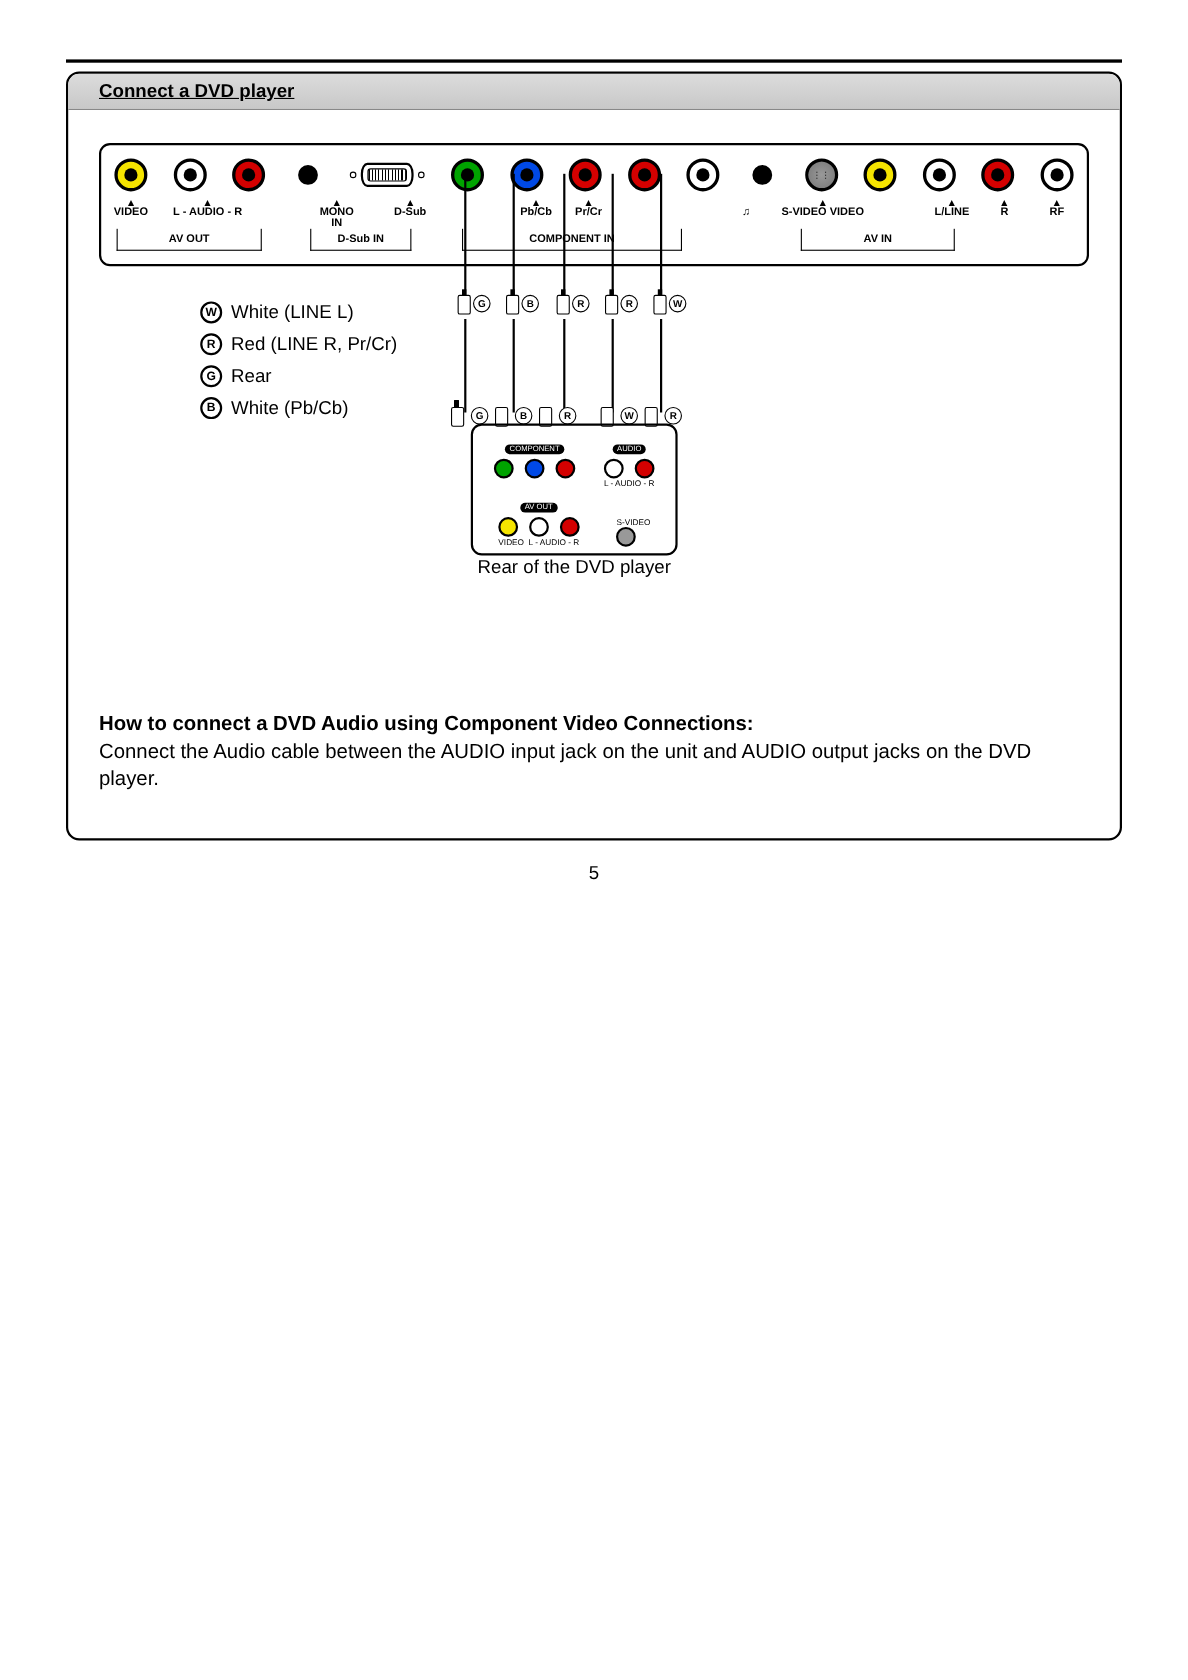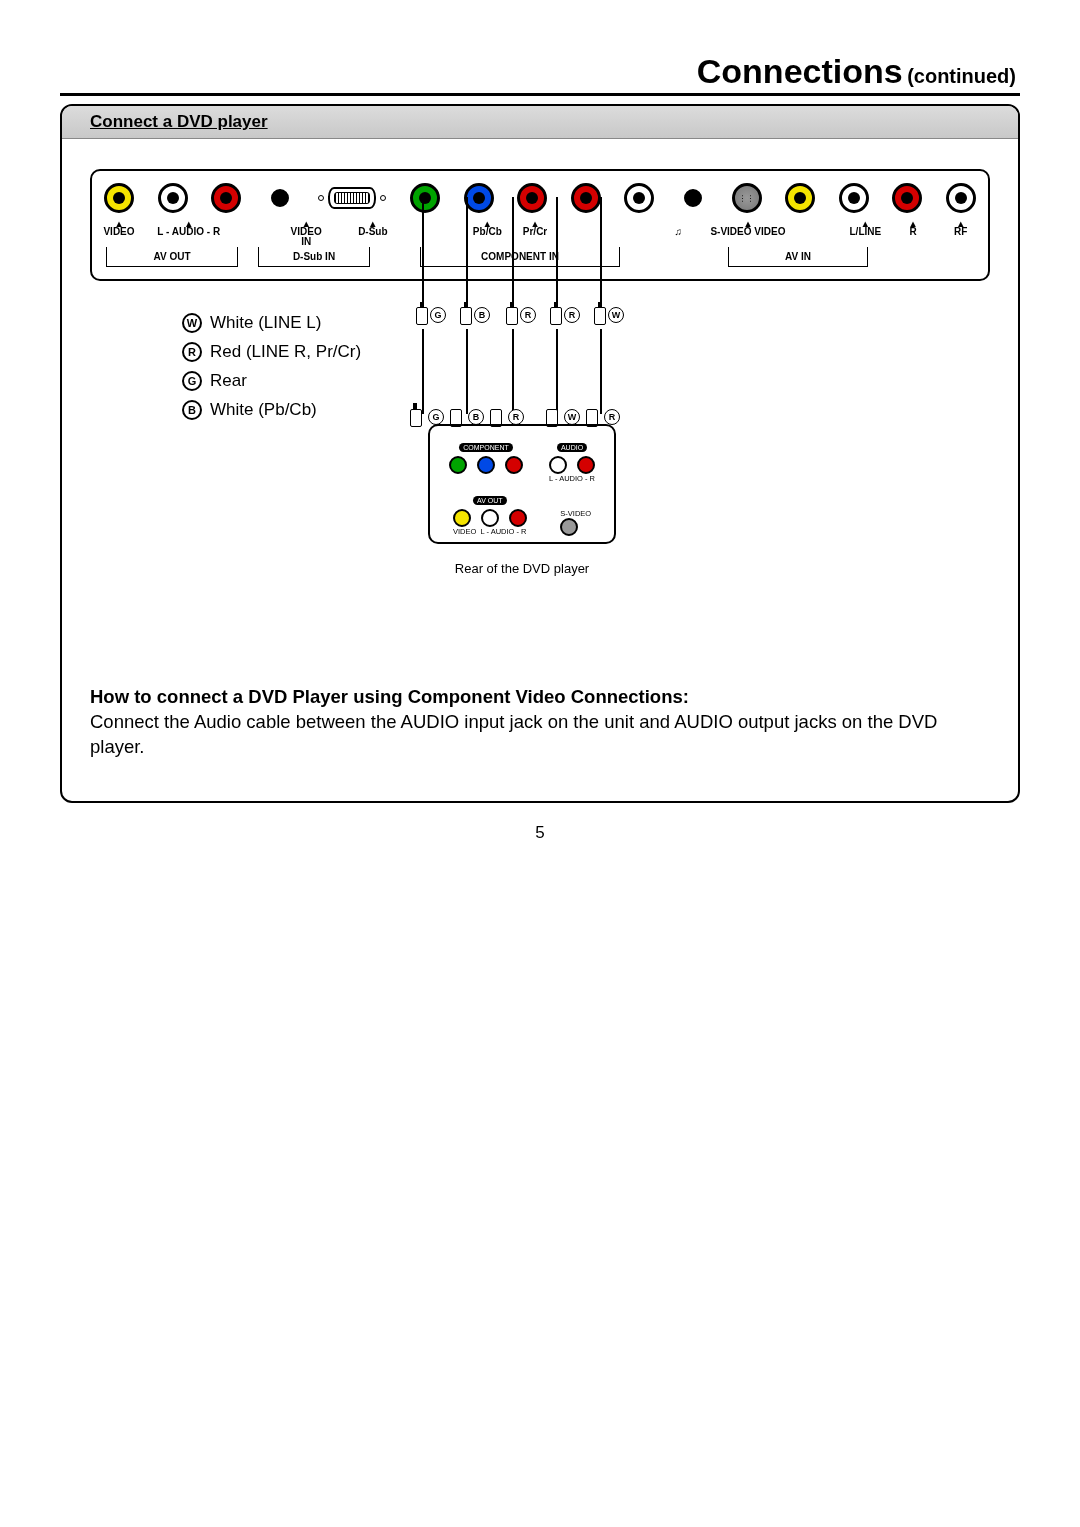--- a/index.html
+++ b/index.html
@@ -130,36 +130,32 @@
   .dvd-jrow { display:flex; justify-content:center; gap:10px; }
   .mini-rca {
     width:18px;height:18px;border:2px solid #000;border-radius:50%;
   }
   .mini-rca.g{background:#00a300;} .mini-rca.b{background:#0049e6;}
   .mini-rca.r{background:#d40000;} .mini-rca.w{background:#fff;}
   .mini-rca.y{background:#f5e400;}
   .tag { font-size:7px;background:#000;color:#fff;border-radius:6px;padding:1px 4px;display:inline-block;margin-bottom:4px;}
   .subrow { font-size:7.5px; }
   .sv-mini{width:18px;height:18px;border:2px solid #000;border-radius:50%;background:#999;}
-  .caption { text-align:center; font-size:13px; margin-top:22px; }
+  .caption { text-align:center; font-size:17px; margin-top:6px; }
 
   
   .content-text { position:absolute; left:28px; top:520px; right:28px; font-size:18.5px; line-height:1.35; }
   .h2 { font-weight:bold; margin-top:26px; }
 
   .pagenum { text-align:center; font-size:17px; margin-top:20px; }
 </style>
 </head>
 <body>
 
 <div class="page">
-  <div class="title-block">
-    <span class="title-main">Connections</span>
-    <span class="title-sub">(continued)</span>
-  </div>
   <hr class="hr-heavy">
 
   <div class="frame">
     <div class="section-hdr">Connect a DVD player</div>
 
     <div class="body-area">
 
       <div class="panel">
         <div class="ports-row">
           <div class="port">
@@ -237,40 +233,40 @@
               <div class="rca white">
                 <div class="c"></div>
               </div>
             </div>
         </div>
 
         <div class="labels-row">
           <div class="lbl">VIDEO</div>
           <div class="lbl" style="width:86px">L - AUDIO - R</div>
           <div class="lbl empty">.</div>
-          <div class="lbl">VIDEO IN</div>
+          <div class="lbl">MONO IN</div>
           <div class="lbl" style="width:80px">D-Sub</div>
           <div class="lbl empty">.</div>
           <div class="lbl">Pb/Cb</div>
           <div class="lbl">Pr/Cr</div>
           <div class="lbl empty">.</div>
           <div class="lbl empty">.</div>
           <div class="lbl noarrow">♫</div>
           <div class="lbl" style="width:86px">S-VIDEO VIDEO</div>
           <div class="lbl empty">.</div>
           <div class="lbl">L/LINE</div>
           <div class="lbl">R</div>
           <div class="lbl">RF</div>
         </div>
 
         <div class="brackets-row">
           <div class="bracket" style="left:8px;width:132px;">
               <span>AV OUT</span>
             </div>
-          <div class="bracket" style="left:160px;width:112px;">
+          <div class="bracket" style="left:184px;width:92px;">
               <span>D-Sub IN</span>
             </div>
           <div class="bracket" style="left:322px;width:200px;">
               <span>COMPONENT IN</span>
             </div>
           <div class="bracket" style="left:630px;width:140px;">
               <span>AV IN</span>
             </div>
         </div>
       </div>
@@ -364,21 +360,21 @@
           </div>
           <div>
             <div class="subrow">S-VIDEO</div>
             <div class="sv-mini"></div>
           </div>
         </div>
       </div>
       <div class="caption" style="position:absolute;left:340px;top:400px;width:240px;">Rear of the DVD player</div>
 
       <div class="content-text">
-        <div class="h2">How to connect a DVD Player using Component Video Connections:</div>
+        <div class="h2">How to connect a DVD Audio using Component Video Connections:</div>
         <div>Connect the Audio cable between the AUDIO input jack on the unit and AUDIO output jacks on the DVD player.</div>
 
       </div>
 
     </div>
   </div>
 
   <div class="pagenum">5</div>
 </div>
 

